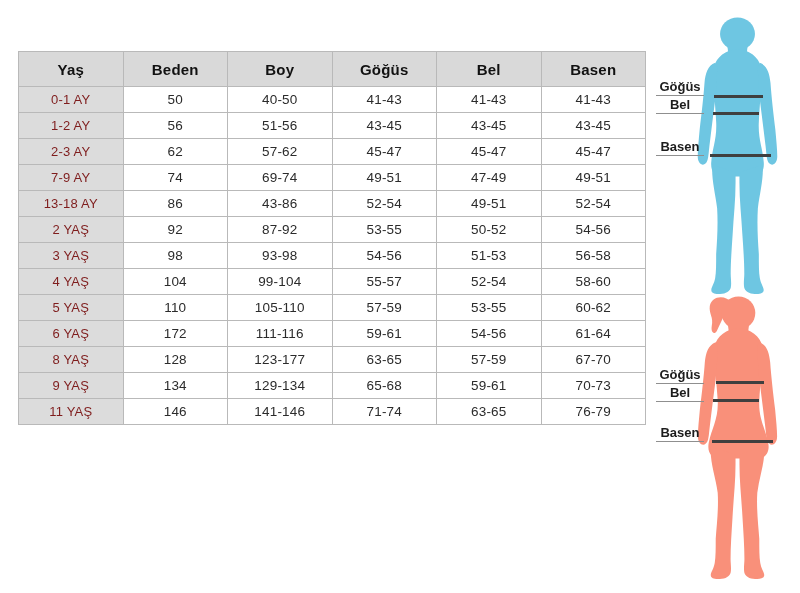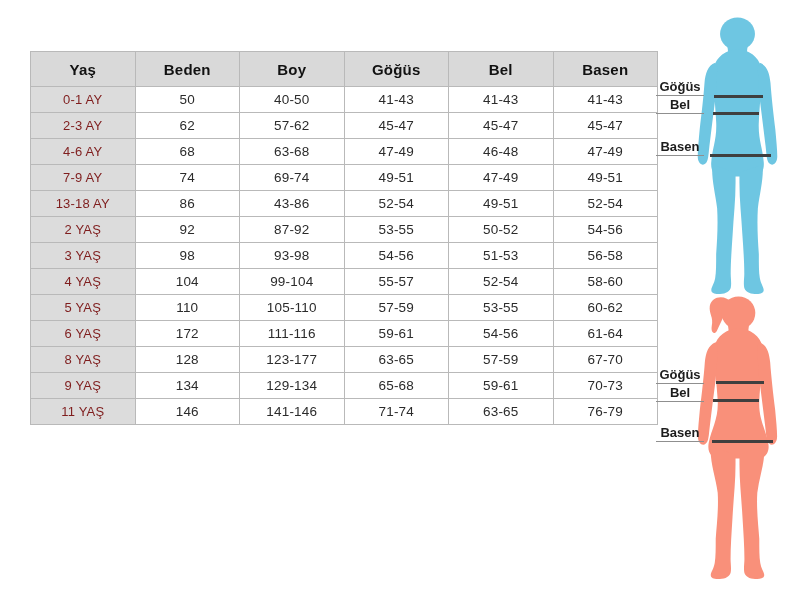--- a/index.html
+++ b/index.html
@@ -10,21 +10,21 @@
     --measure-line:#3f3f3f;
     --underline:#8f8f8f;
     --figure-blue:#6ec6e2;
     --figure-pink:#f9907a;
   }
   html,body{margin:0;padding:0;background:#fff;}
   body{font-family:"Liberation Sans",sans-serif;}
   .page{position:relative;width:800px;height:593px;background:#ffffff;overflow:hidden;}
 
   table.size-table{
-    position:absolute;left:30px;top:51px;width:628px;
+    position:absolute;left:18px;top:51px;width:628px;
     border-collapse:collapse;table-layout:fixed;
     color:var(--text);
   }
   .size-table th,.size-table td{
     border:1px solid var(--border);
     text-align:center;vertical-align:middle;padding:0;
     font-size:13.5px;letter-spacing:0.2px;
   }
   .size-table thead th{
     background:var(--header-bg);
@@ -83,34 +83,34 @@
     <tbody id="table-body">
         <tr>
           <th>0-1 AY</th>
           <td>50</td>
           <td>40-50</td>
           <td>41-43</td>
           <td>41-43</td>
           <td>41-43</td>
         </tr>
         <tr>
+          <th>1-2 AY</th>
+          <td>56</td>
+          <td>51-56</td>
+          <td>43-45</td>
+          <td>43-45</td>
+          <td>43-45</td>
+        </tr>
+        <tr>
           <th>2-3 AY</th>
           <td>62</td>
           <td>57-62</td>
           <td>45-47</td>
           <td>45-47</td>
           <td>45-47</td>
-        </tr>
-        <tr>
-          <th>4-6 AY</th>
-          <td>68</td>
-          <td>63-68</td>
-          <td>47-49</td>
-          <td>46-48</td>
-          <td>47-49</td>
         </tr>
         <tr>
           <th>7-9 AY</th>
           <td>74</td>
           <td>69-74</td>
           <td>49-51</td>
           <td>47-49</td>
           <td>49-51</td>
         </tr>
         <tr>

